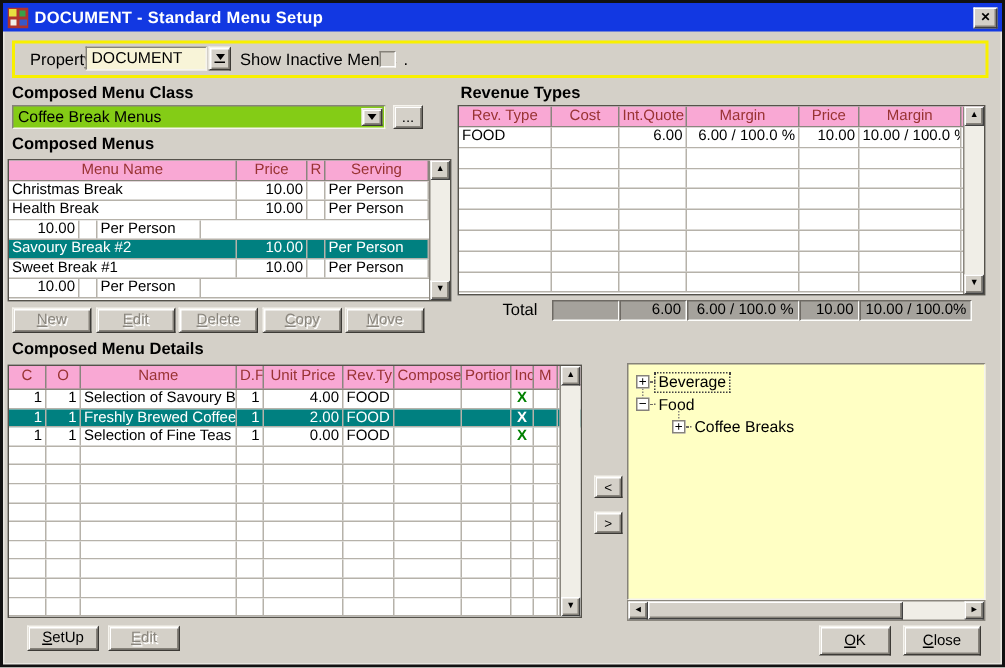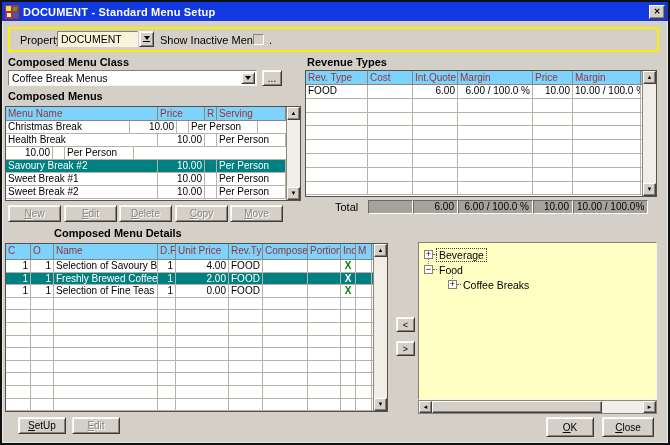--- a/index.html
+++ b/index.html
@@ -14,40 +14,40 @@
   
   .titlebar{left:2px;top:2px;width:666px;height:19px;background:var(--titlebar,#1238e2);
     display:flex;align-items:center;padding:0 3px;}
   .title{color:#fff;font-weight:bold;font-size:11px;margin-left:4px;letter-spacing:.2px;white-space:nowrap;}
   .tb-close{margin-left:auto;width:16px;height:14px;background:#d4d0c8;
     border:1px solid;border-color:#fff #404040 #404040 #fff;box-shadow:inset -1px -1px 0 #86827a;
     font-size:8px;font-weight:bold;line-height:11px;text-align:center;padding:0;cursor:default;}
   
   .raised{background:#d4d0c8;border:1px solid;border-color:#f6f4ee #3c3a36 #3c3a36 #f6f4ee;
     box-shadow:inset 1px 1px 0 #fff, inset -1px -1px 0 #86827a;}
-  .sunken{border:1px solid;border-color:#86827a #f6f4ee #f6f4ee #86827a;background:#ffffff;}
+  .sunken{border:1px solid;border-color:#86827a #f6f4ee #f6f4ee #86827a;background:#84cc16;}
   .btn{font-family:inherit;font-size:10px;text-align:center;color:#000;padding:0;cursor:default;}
   .btn.disabled{color:#8a867e;text-shadow:1px 1px 0 #fff;}
   .lbl-bold{font-weight:bold;font-size:11px;white-space:nowrap;}
   
   .prop-box{left:8px;top:27px;width:651px;height:25px;border:2px solid var(--hl,#f8f000);}
   .prop-field{position:absolute;left:47px;top:2px;width:81px;height:16px;background:#f8f4d8;
     font-size:10.5px;line-height:14px;padding:0 3px;white-space:nowrap;overflow:hidden;}
   .drop-btn{position:absolute;left:129px;top:2px;width:15px;height:16px;display:flex;
     flex-direction:column;align-items:center;justify-content:center;}
   .tri-down{width:0;height:0;border-left:3px solid transparent;border-right:3px solid transparent;border-top:4px solid #000;}
   .tri-bar{display:block;width:7px;height:1px;background:#000;margin-top:1px;}
   .chk{position:absolute;width:11px;height:11px;background:#d4d0c8;
     border:1px solid;border-color:#86827a #fff #fff #86827a;}
   
   .combo{font-size:10.5px;line-height:14px;padding:0 3px;white-space:nowrap;overflow:hidden;}
   .combo-arrow{position:absolute;right:1px;top:1px;width:14px;height:12px;display:flex;align-items:center;justify-content:center;}
   
   .tbl{background:#fff;border:1px solid #55524b;overflow:hidden;}
-  .thead{display:flex;background:#7dd3fc;color:var(--hdr,#993333);border-bottom:1px solid #8a867e;}
+  .thead{display:flex;background:#f9a8d4;color:var(--hdr,#993333);border-bottom:1px solid #8a867e;text-align:center;}
   .hcell{padding:1px 2px;border-right:1px solid #8a867e;font-size:10px;white-space:nowrap;overflow:hidden;}
   .trow{display:flex;background:#fff;border-bottom:1px solid #b6b2aa;}
   .tcell{padding:0 2px;border-right:1px solid #b6b2aa;font-size:10px;line-height:11.5px;white-space:nowrap;overflow:hidden;}
   .trow.sel{background:var(--sel,#008080);color:#fff;}
   .inc-mark{color:var(--inc,#008000);font-weight:bold;}
   .trow.sel .inc-mark{color:#fff;}
   .vscroll{position:absolute;top:0;bottom:0;right:0;width:14px;background:#f0eee7;
     border-left:1px solid #8a867e;display:flex;flex-direction:column;justify-content:space-between;}
   .sbtn{height:13px;width:100%;background:#d4d0c8;border:1px solid;border-color:#fff #404040 #404040 #fff;
     box-shadow:inset -1px -1px 0 #86827a;font-size:6px;line-height:11px;text-align:center;padding:0;}
@@ -115,21 +115,21 @@
   <span class="abs lbl-bold" style="left:8px;top:90px;">Composed Menus</span>
   <div class="abs tbl" style="left:5px;top:106px;width:296px;height:95px;">
     <div class="thead" id="cm-head">
         <div class="hcell" style="width: 152px;">Menu Name</div>
         <div class="hcell" style="width: 47px;">Price</div>
         <div class="hcell" style="width: 12px;">R</div>
         <div class="hcell" style="width: 69px;">Serving</div>
       </div>
     <div id="cm-body">
         <div class="trow" style="height: 13px;">
-          <div class="tcell" style="width: 124px; text-align: left;">Christmas Break</div>
+          <div class="tcell" style="width: 152px; text-align: left;">Christmas Break</div>
           <div class="tcell" style="width: 47px; text-align: right;">10.00</div>
           <div class="tcell" style="width: 12px; text-align: center;"></div>
           <div class="tcell" style="width: 69px; text-align: left;">Per Person</div>
         </div>
         <div class="trow" style="height: 13px;">
           <div class="tcell" style="width: 152px; text-align: left;">Health Break</div>
           <div class="tcell" style="width: 47px; text-align: right;">10.00</div>
           <div class="tcell" style="width: 12px; text-align: center;"></div>
           <div class="tcell" style="width: 69px; text-align: left;">Per Person</div>
         </div>
@@ -144,21 +144,20 @@
           <div class="tcell" style="width: 12px; text-align: center;"></div>
           <div class="tcell" style="width: 69px; text-align: left;">Per Person</div>
         </div>
         <div class="trow" style="height: 13px;">
           <div class="tcell" style="width: 152px; text-align: left;">Sweet Break #1</div>
           <div class="tcell" style="width: 47px; text-align: right;">10.00</div>
           <div class="tcell" style="width: 12px; text-align: center;"></div>
           <div class="tcell" style="width: 69px; text-align: left;">Per Person</div>
         </div>
         <div class="trow" style="height: 13px;">
-          <div class="tcell" style="width: 152px; text-align: left;">Sweet Break #2</div>
           <div class="tcell" style="width: 47px; text-align: right;">10.00</div>
           <div class="tcell" style="width: 12px; text-align: center;"></div>
           <div class="tcell" style="width: 69px; text-align: left;">Per Person</div>
         </div>
       </div>
     <div class="vscroll">
       <button class="sbtn">▲</button>
       <button class="sbtn">▼</button>
     </div>
   </div>
@@ -245,21 +244,21 @@
         </div>
       </div>
     <div class="vscroll">
       <button class="sbtn">▲</button>
       <button class="sbtn">▼</button>
     </div>
   </div>
   <span class="abs" style="left:335px;top:201px;">Total</span>
   <div class="abs" style="left:368px;top:200px;white-space:nowrap;font-size:0;" id="total-row"><span class="totcell" style="width: 45px;"></span><span class="totcell" style="width: 45px;">6.00</span><span class="totcell" style="width: 75px;">6.00 /  100.0 %</span><span class="totcell" style="width: 40px;">10.00</span><span class="totcell" style="width: 75px;">10.00 /  100.0%</span></div>
 
-  <span class="abs lbl-bold" style="left:8px;top:227px;margin-left:46px;">Composed Menu Details</span>
+  <span class="abs lbl-bold" style="left:8px;top:227px;">Composed Menu Details</span>
   <div class="abs tbl" style="left:5px;top:243px;width:383px;height:169px;">
     <div class="thead" id="dt-head" style="height:16px;">
         <div class="hcell" style="width: 25px;">C</div>
         <div class="hcell" style="width: 23px;">O</div>
         <div class="hcell" style="width: 104px;">Name</div>
         <div class="hcell" style="width: 18px;">D.F.</div>
         <div class="hcell" style="width: 53px;">Unit Price</div>
         <div class="hcell" style="width: 34px;">Rev.Type</div>
         <div class="hcell" style="width: 45px;">Composed</div>
         <div class="hcell" style="width: 33px;">Portion</div>

